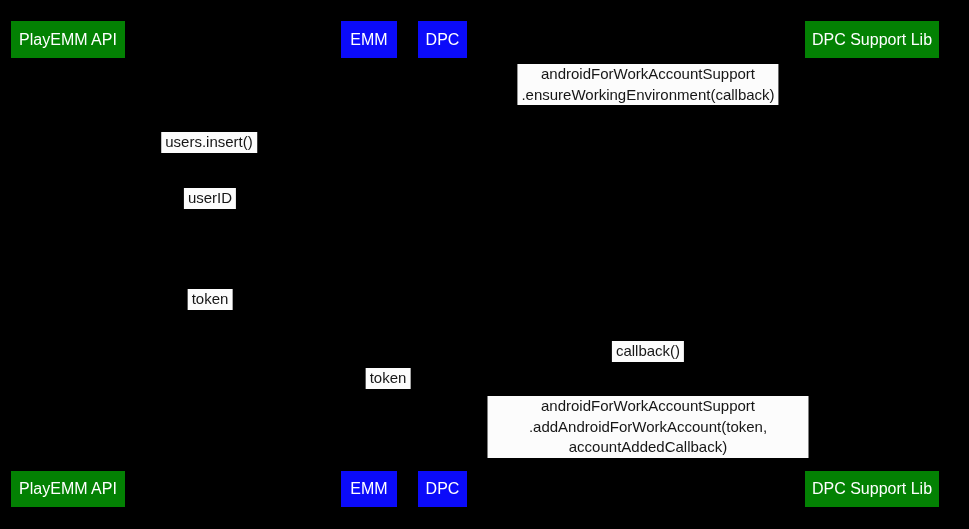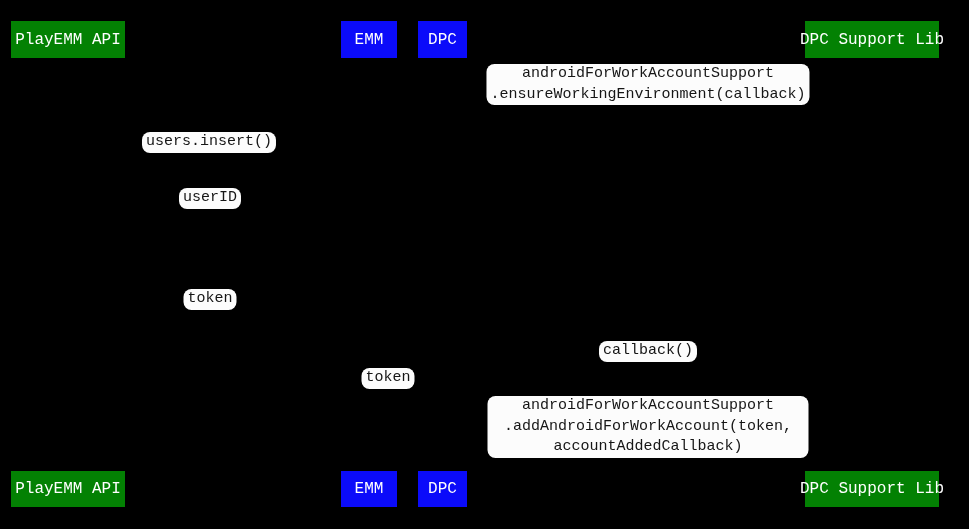--- a/index.html
+++ b/index.html
@@ -10,21 +10,20 @@
     width: 969px;
     height: 529px;
     background: #000000;
     position: relative;
     overflow: hidden;
     font-family: "Liberation Sans", sans-serif;
   }
   .diagram {
     position: absolute;
     inset: 0;
-    font-family: Liberation Mono, monospace;
   }
   .actor {
     position: absolute;
     display: flex;
     align-items: center;
     justify-content: center;
     color: #ffffff;
     font-size: 16px;
     white-space: nowrap;
     box-sizing: border-box;
@@ -34,21 +33,20 @@
   .msg {
     position: absolute;
     transform: translateX(-50%);
     background: #fcfcfc;
     color: #161616;
     font-size: 15px;
     line-height: 20.5px;
     padding: 0 4px;
     white-space: pre-line;
     text-align: center;
-    border-radius: 8px;
   }
 </style>
 </head>
 <body>
 
 <div class="diagram">
 
   <div class="actor green" style="left:11px;  top:21px; width:114px; height:37px;">PlayEMM API</div>
   <div class="actor blue" style="left:323px; top:21px; width:56px;  height:37px;">EMM</div>
   <div class="actor blue" style="left:400px; top:21px; width:49px;  height:37px;">DPC</div>

